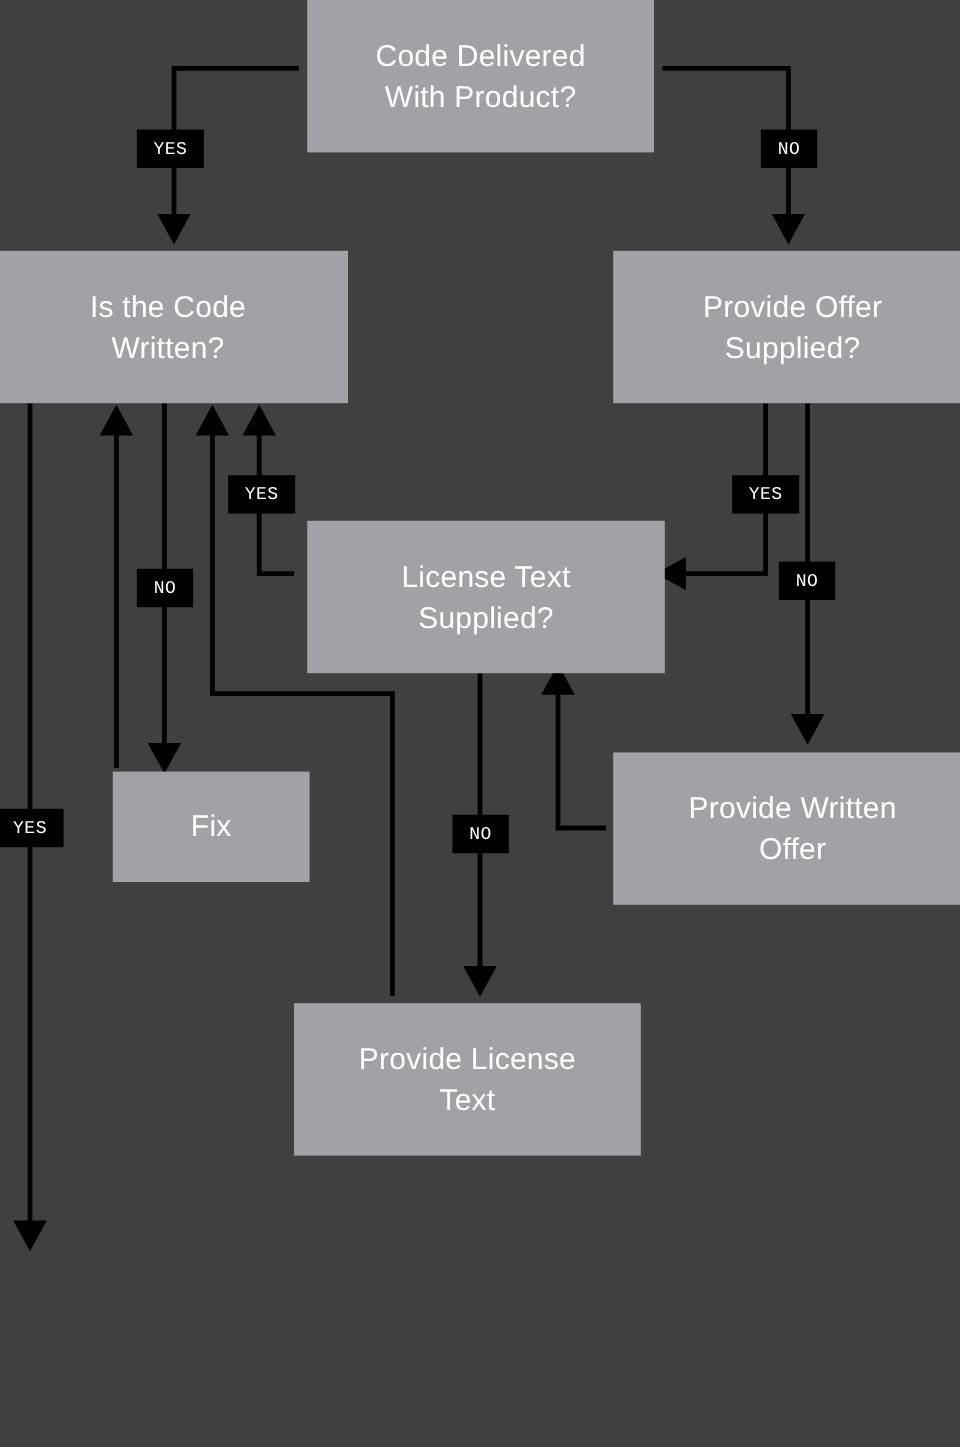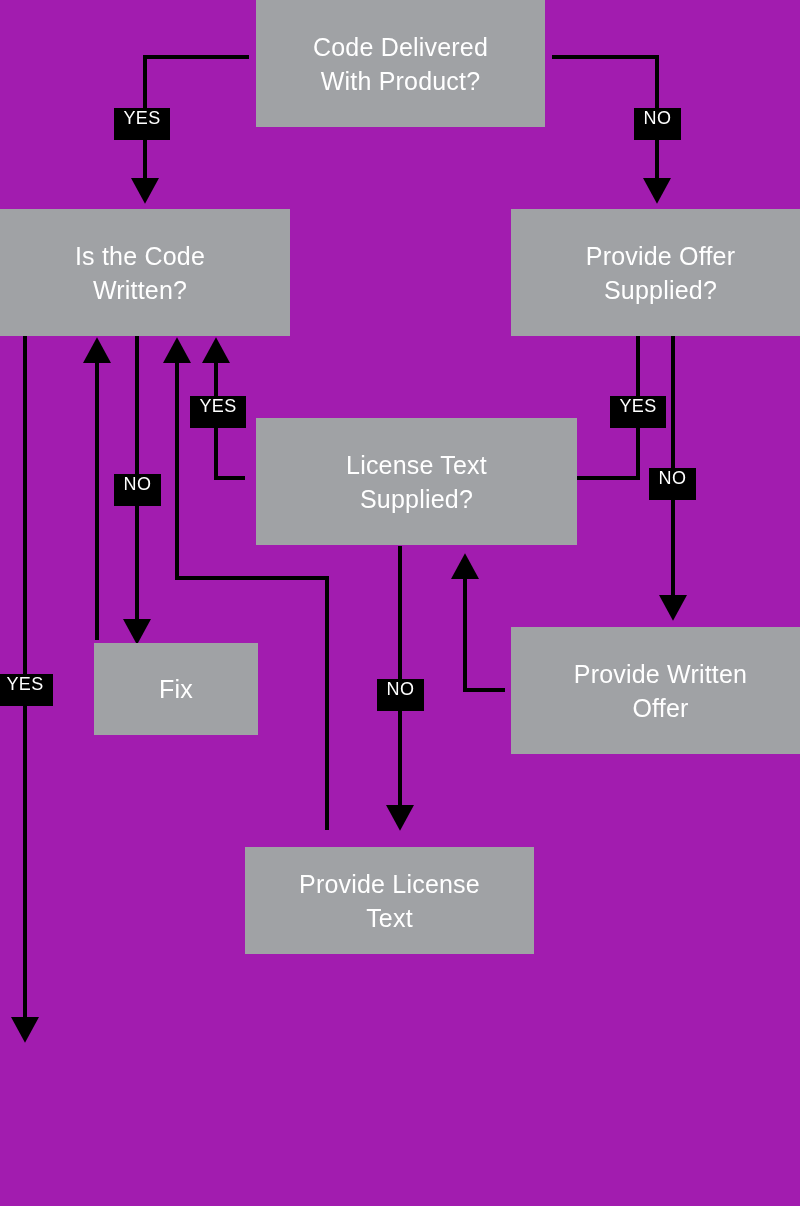--- a/index.html
+++ b/index.html
@@ -4,21 +4,21 @@
 <style>
   html, body {
     margin: 0;
     padding: 0;
     background: #4c6872;
   }
   #canvas {
     position: relative;
     width: 800px;
     height: 1206px;
-    background: #a21caf;
+    background: #404040;
     overflow: hidden;
     font-family: "Liberation Sans", sans-serif;
   }
   svg.edges {
     position: absolute;
     left: 0;
     top: 0;
     width: 800px;
     height: 1206px;
   }
@@ -41,27 +41,29 @@
     background: #666666;
   }
   .node .label {
     white-space: pre-line;
     padding: 0 10px;
   }
   .edge-label {
     position: absolute;
     background: #000000;
     color: #ffffff;
-    font-size: 18px;
+    font-size: 15px;
     font-weight: 400;
     letter-spacing: 0.4px;
     display: flex;
+    align-items: center;
     justify-content: center;
     box-sizing: border-box;
     z-index: 3;
+    font-family: Liberation Mono, monospace;
   }
 </style>
 </head>
 <body>
 
 <div id="canvas">
 
   <svg class="edges" viewBox="0 0 800 1206" xmlns="http://www.w3.org/2000/svg">
     <defs>
       <marker id="arrow" viewBox="0 0 12 12" refX="9" refY="6" markerWidth="7" markerHeight="7" orient="auto-start-reverse">
@@ -103,35 +105,35 @@
   <div class="node" style="left:-10px; top:209px; width:300px; height:127px;">
     <span class="label">Is the Code
 Written?</span>
   </div>
 
   <div class="node" style="left:511px; top:209px; width:299px; height:127px;">
     <span class="label">Provide Offer
 Supplied?</span>
   </div>
 
-  <div class="node" style="left:256px; top:418px; width:321px; height:127px;">
+  <div class="node" style="left:256px; top:434px; width:298px; height:127px;">
     <span class="label">License Text
 Supplied?</span>
   </div>
 
   <div class="node" style="left:94px; top:643px; width:164px; height:92px;">
     <span class="label">Fix</span>
   </div>
 
   <div class="node" style="left:511px; top:627px; width:299px; height:127px;">
     <span class="label">Provide Written
 Offer</span>
   </div>
 
-  <div class="node" style="left:245px; top:836px; width:289px; height:107px;margin-top:11px;">
+  <div class="node" style="left:245px; top:836px; width:289px; height:127px;">
     <span class="label">Provide License
 Text</span>
   </div>
 
 
   <div class="edge-label" style="left:114px; top:108px; width:56px; height:32px;">
     <span>YES</span>
   </div>
 
   <div class="edge-label" style="left:634px; top:108px; width:47px; height:32px;">

